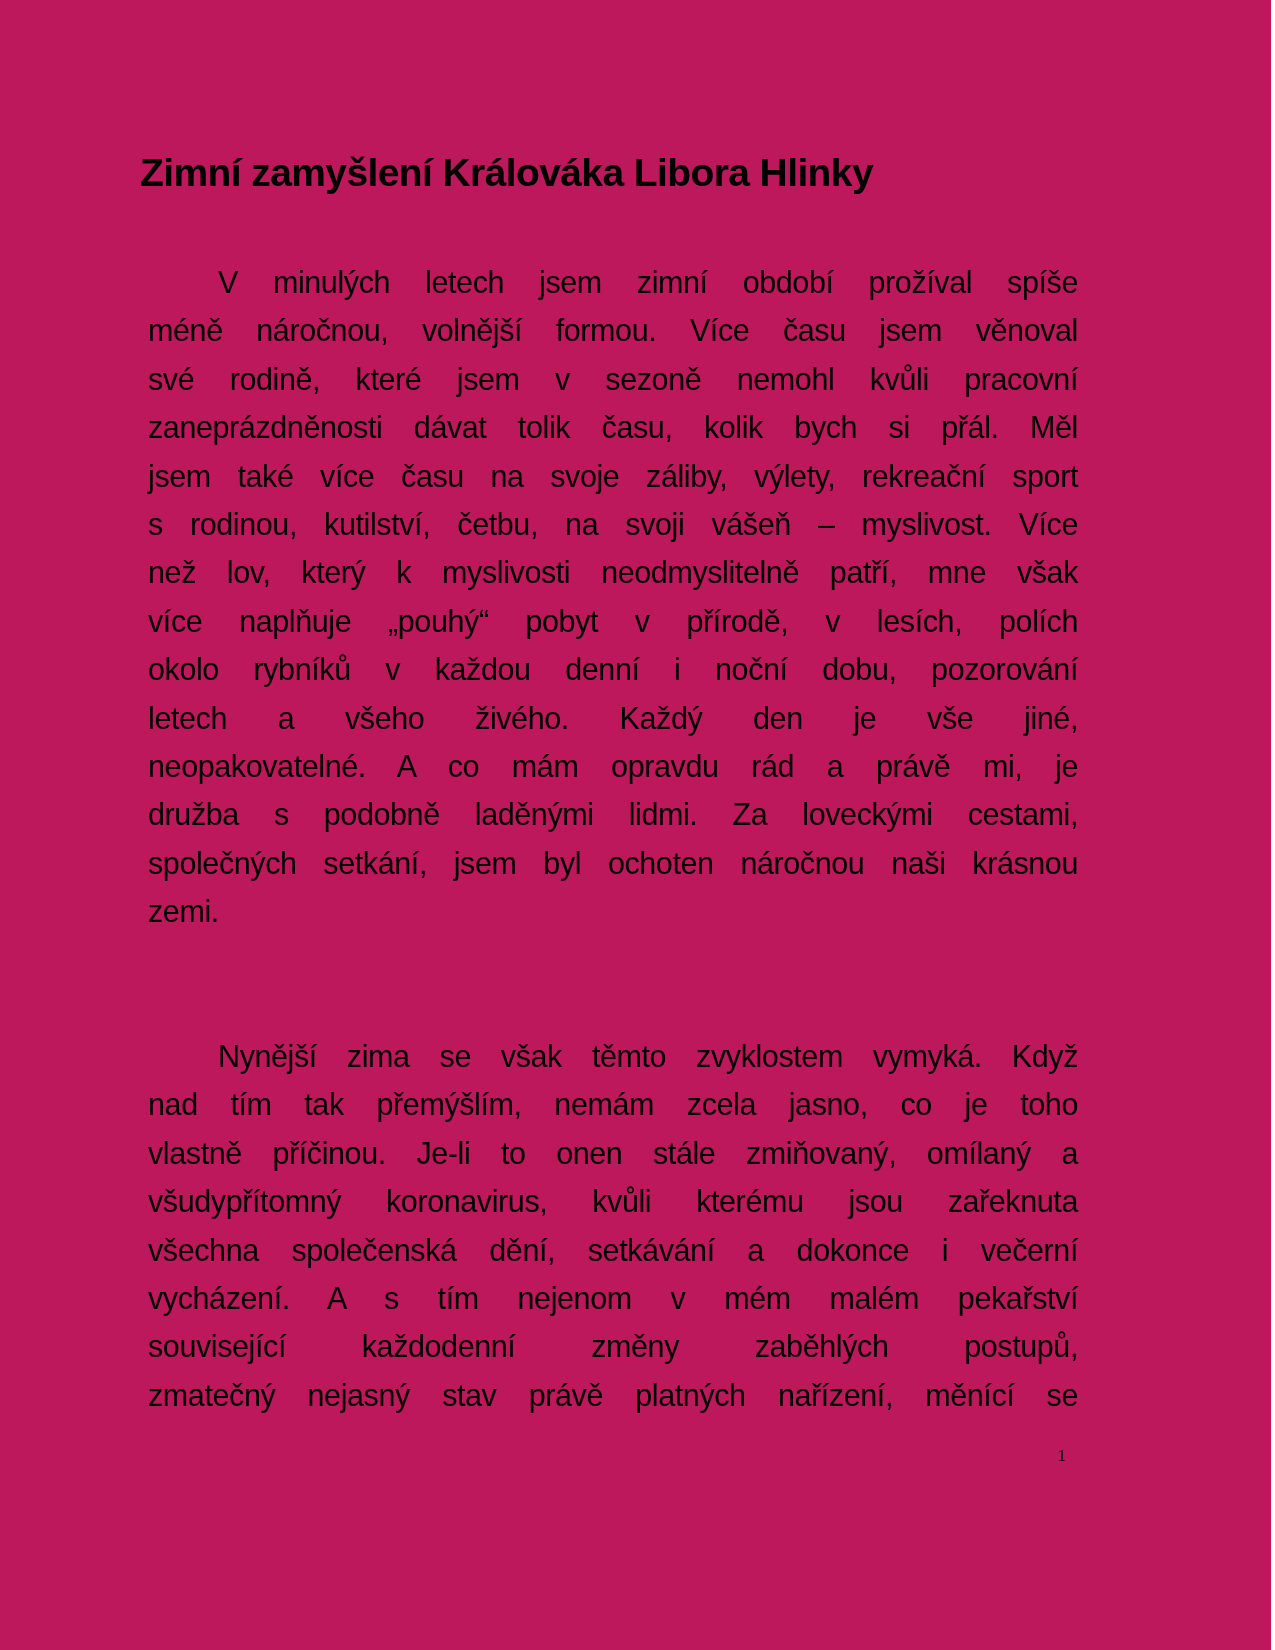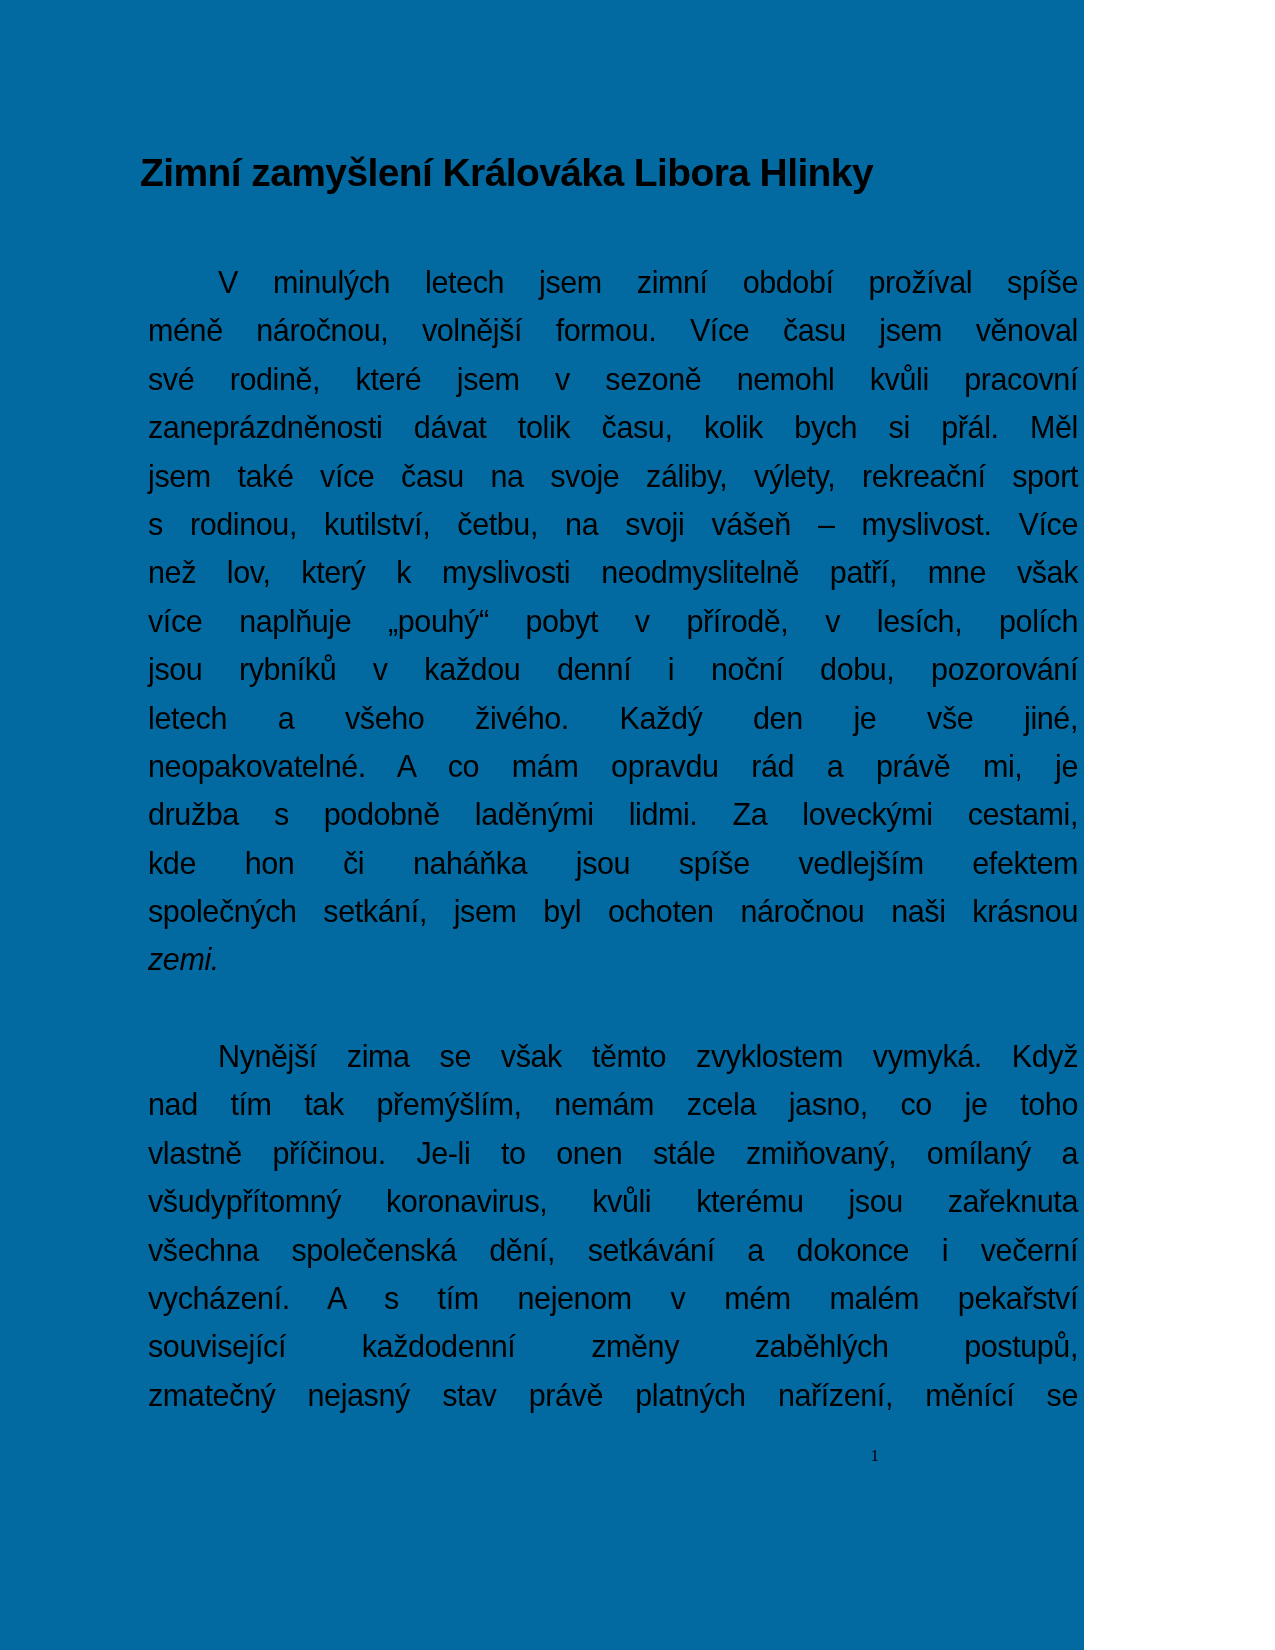--- a/index.html
+++ b/index.html
@@ -11,23 +11,24 @@
       width: 1275px;
       height: 1650px;
       position: relative;
       overflow: hidden;
       font-family: "Liberation Sans", "DejaVu Sans", sans-serif;
       color: #000000;
     }
     .page {
       position: absolute;
       left: 0; top: 0;
-      width: 1084px;
+      width: 1242px;
       height: 1650px;
-      background: #0369a1;
+      background: #be185d;
+      padding-left: 29px;
     }
     .title {
       position: absolute;
       left: 140px;
       top: 148px;
       margin: 0;
       font-size: 39px;
       font-weight: bold;
       letter-spacing: -0.6px;
       line-height: 50px;
@@ -45,21 +46,21 @@
     .para2 { top: 1024px; }
     .line {
       display: block;
       height: 48.4px;
       line-height: 48.4px;
       text-align: justify;
       text-align-last: justify;
       white-space: nowrap;
     }
     .line.indent { padding-left: 70px; }
-    .line.last { text-align-last: left; font-style: italic; }
+    .line.last { text-align-last: left; }
     .page-number {
       position: absolute;
       right: 205px;
       top: 1446px;
       font-family: "Liberation Serif", "DejaVu Serif", serif;
       font-size: 17px;
       line-height: 20px;
     }
   </style>
 </head>
@@ -70,25 +71,24 @@
 
   <div class="para para1">
     <span class="line indent">V minulých letech jsem zimní období prožíval spíše</span>
     <span class="line">méně náročnou, volnější formou. Více času jsem věnoval</span>
     <span class="line">své rodině, které jsem v sezoně nemohl kvůli pracovní</span>
     <span class="line">zaneprázdněnosti dávat tolik času, kolik bych si přál. Měl</span>
     <span class="line">jsem také více času na svoje záliby, výlety, rekreační sport</span>
     <span class="line">s rodinou, kutilství, četbu, na svoji vášeň – myslivost.   Více</span>
     <span class="line">než lov, který k myslivosti neodmyslitelně patří, mne však</span>
     <span class="line">více naplňuje „pouhý“ pobyt v přírodě, v lesích, polích</span>
-    <span class="line">jsou rybníků v každou denní i noční dobu, pozorování</span>
+    <span class="line">okolo rybníků v každou denní i noční dobu, pozorování</span>
     <span class="line">letech a všeho živého. Každý den je vše jiné,</span>
     <span class="line">neopakovatelné. A co mám opravdu rád a právě mi, je</span>
     <span class="line">družba s podobně laděnými lidmi. Za loveckými cestami,</span>
-    <span class="line">kde hon či naháňka jsou spíše vedlejším efektem</span>
     <span class="line">společných setkání, jsem byl ochoten náročnou naši krásnou</span>
     <span class="line last">zemi.</span>
   </div>
 
   <div class="para para2">
     <span class="line indent">Nynější zima se však těmto zvyklostem vymyká. Když</span>
     <span class="line">nad tím tak přemýšlím, nemám zcela jasno, co je toho</span>
     <span class="line">vlastně příčinou. Je-li to onen stále zmiňovaný, omílaný a</span>
     <span class="line">všudypřítomný  koronavirus, kvůli kterému jsou zařeknuta</span>
     <span class="line">všechna společenská dění, setkávání a dokonce i večerní</span>

